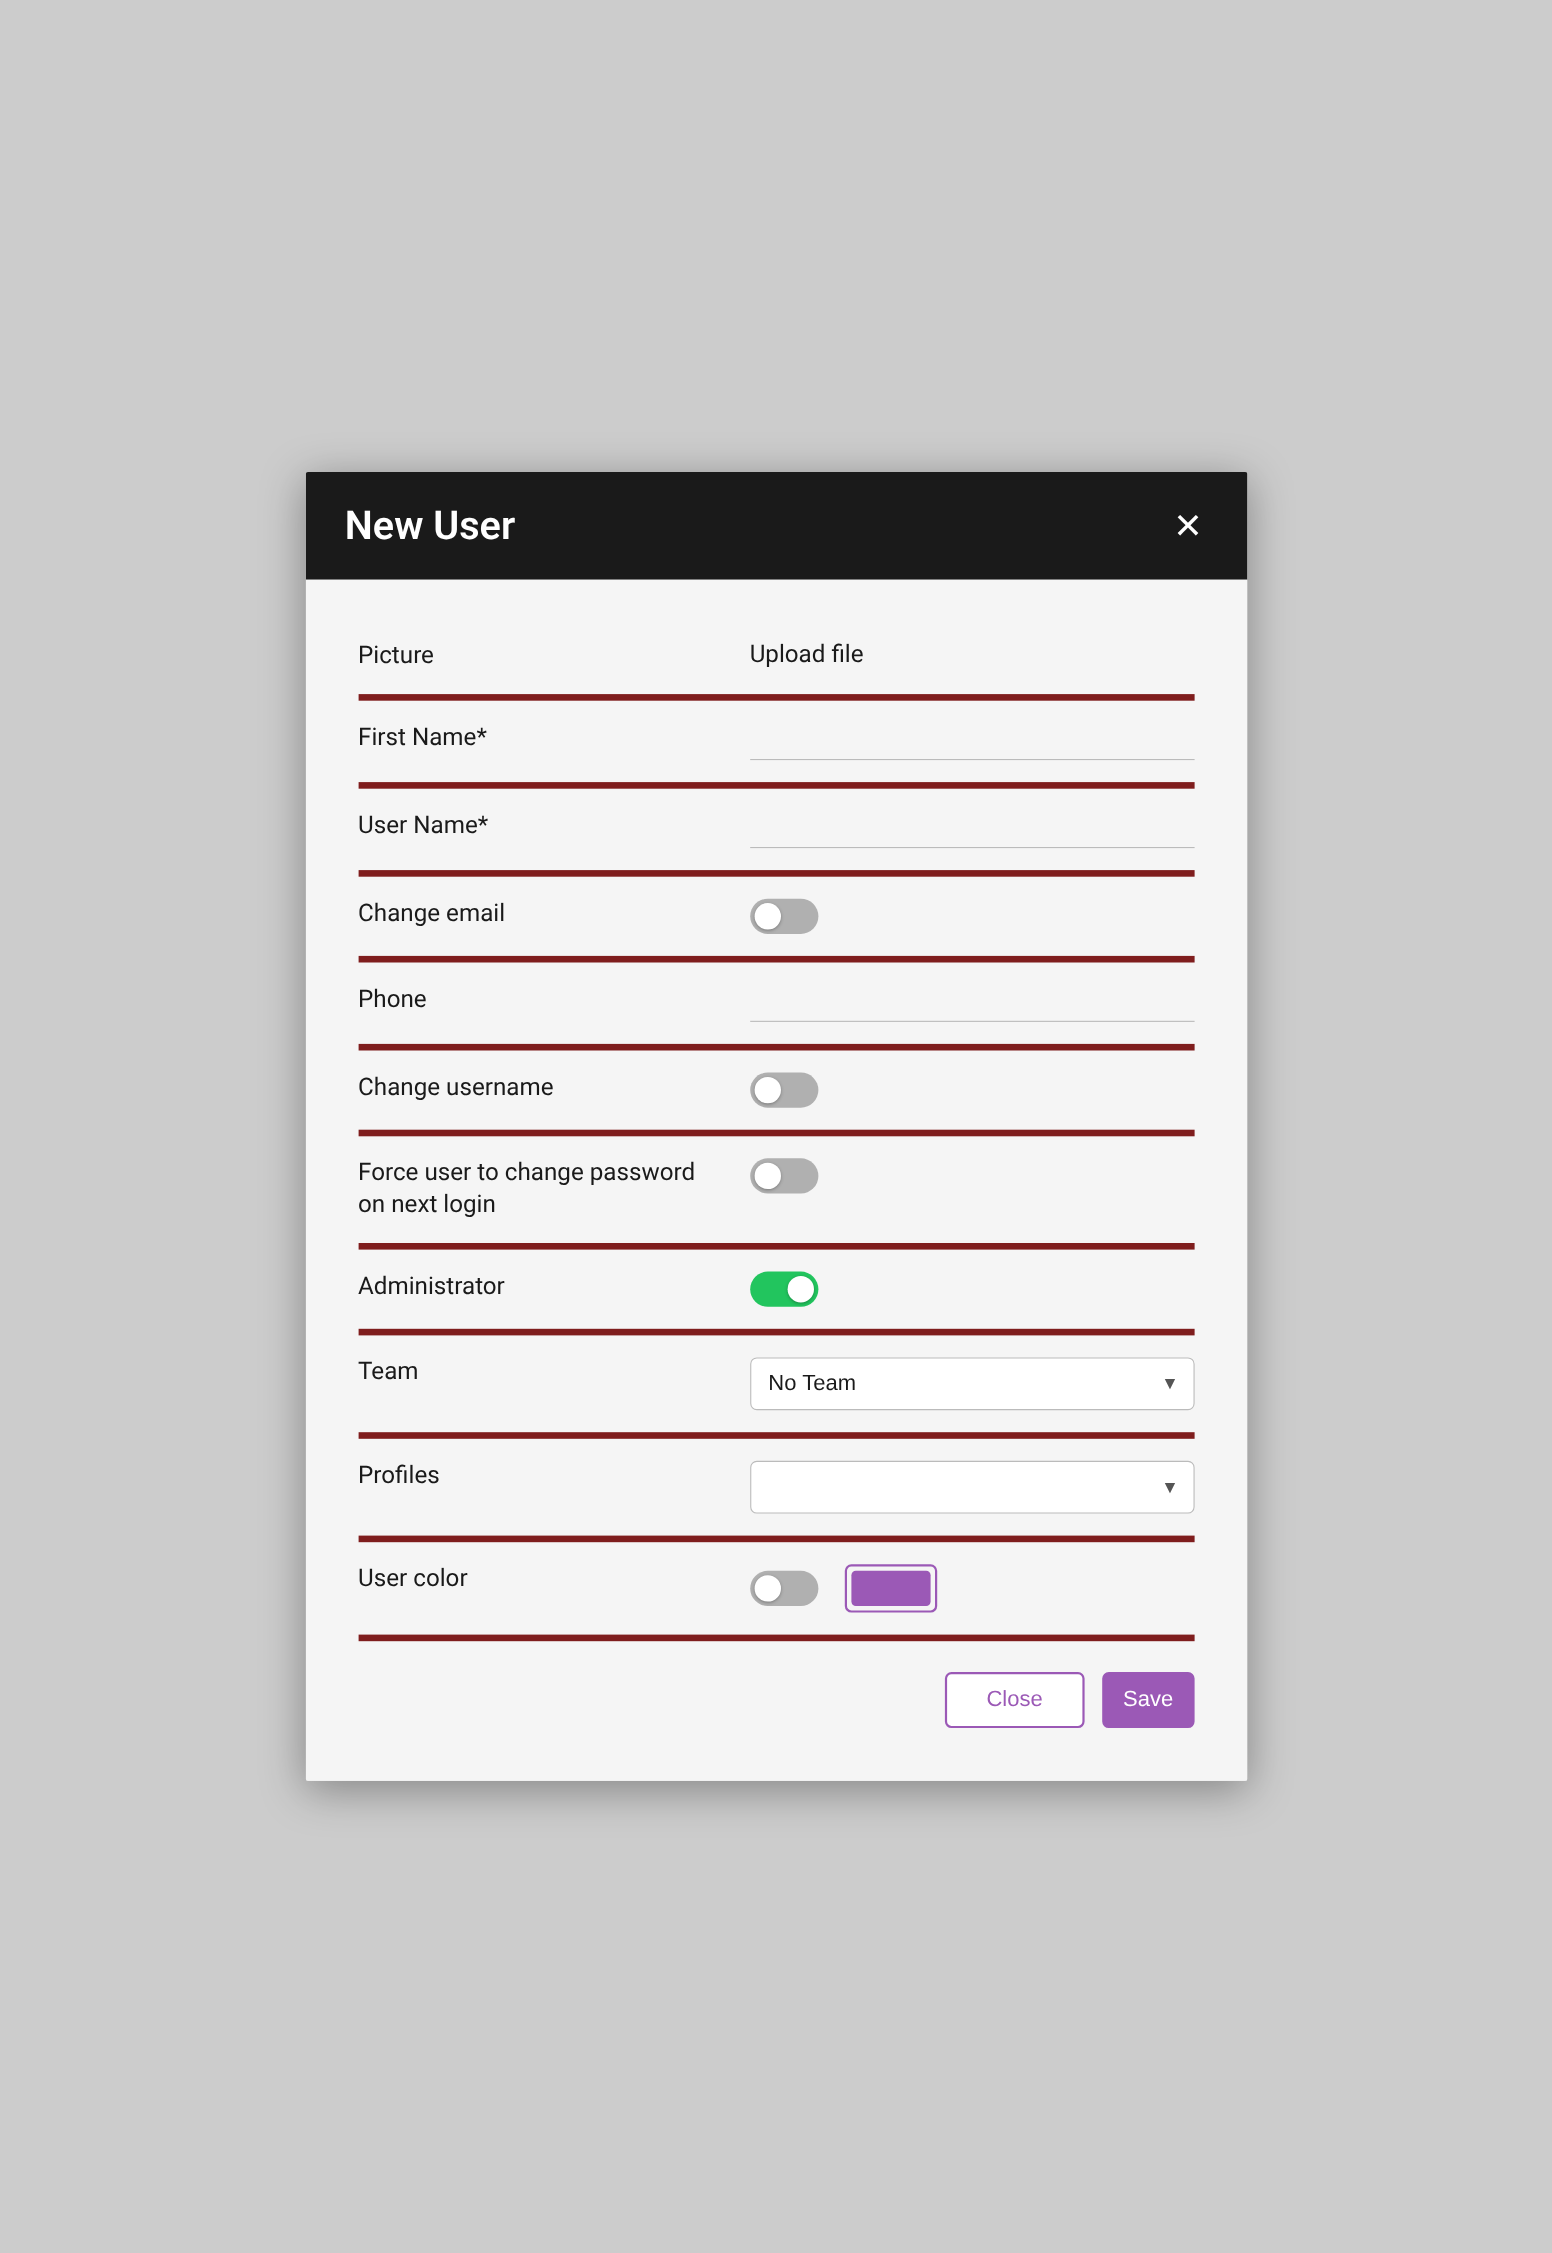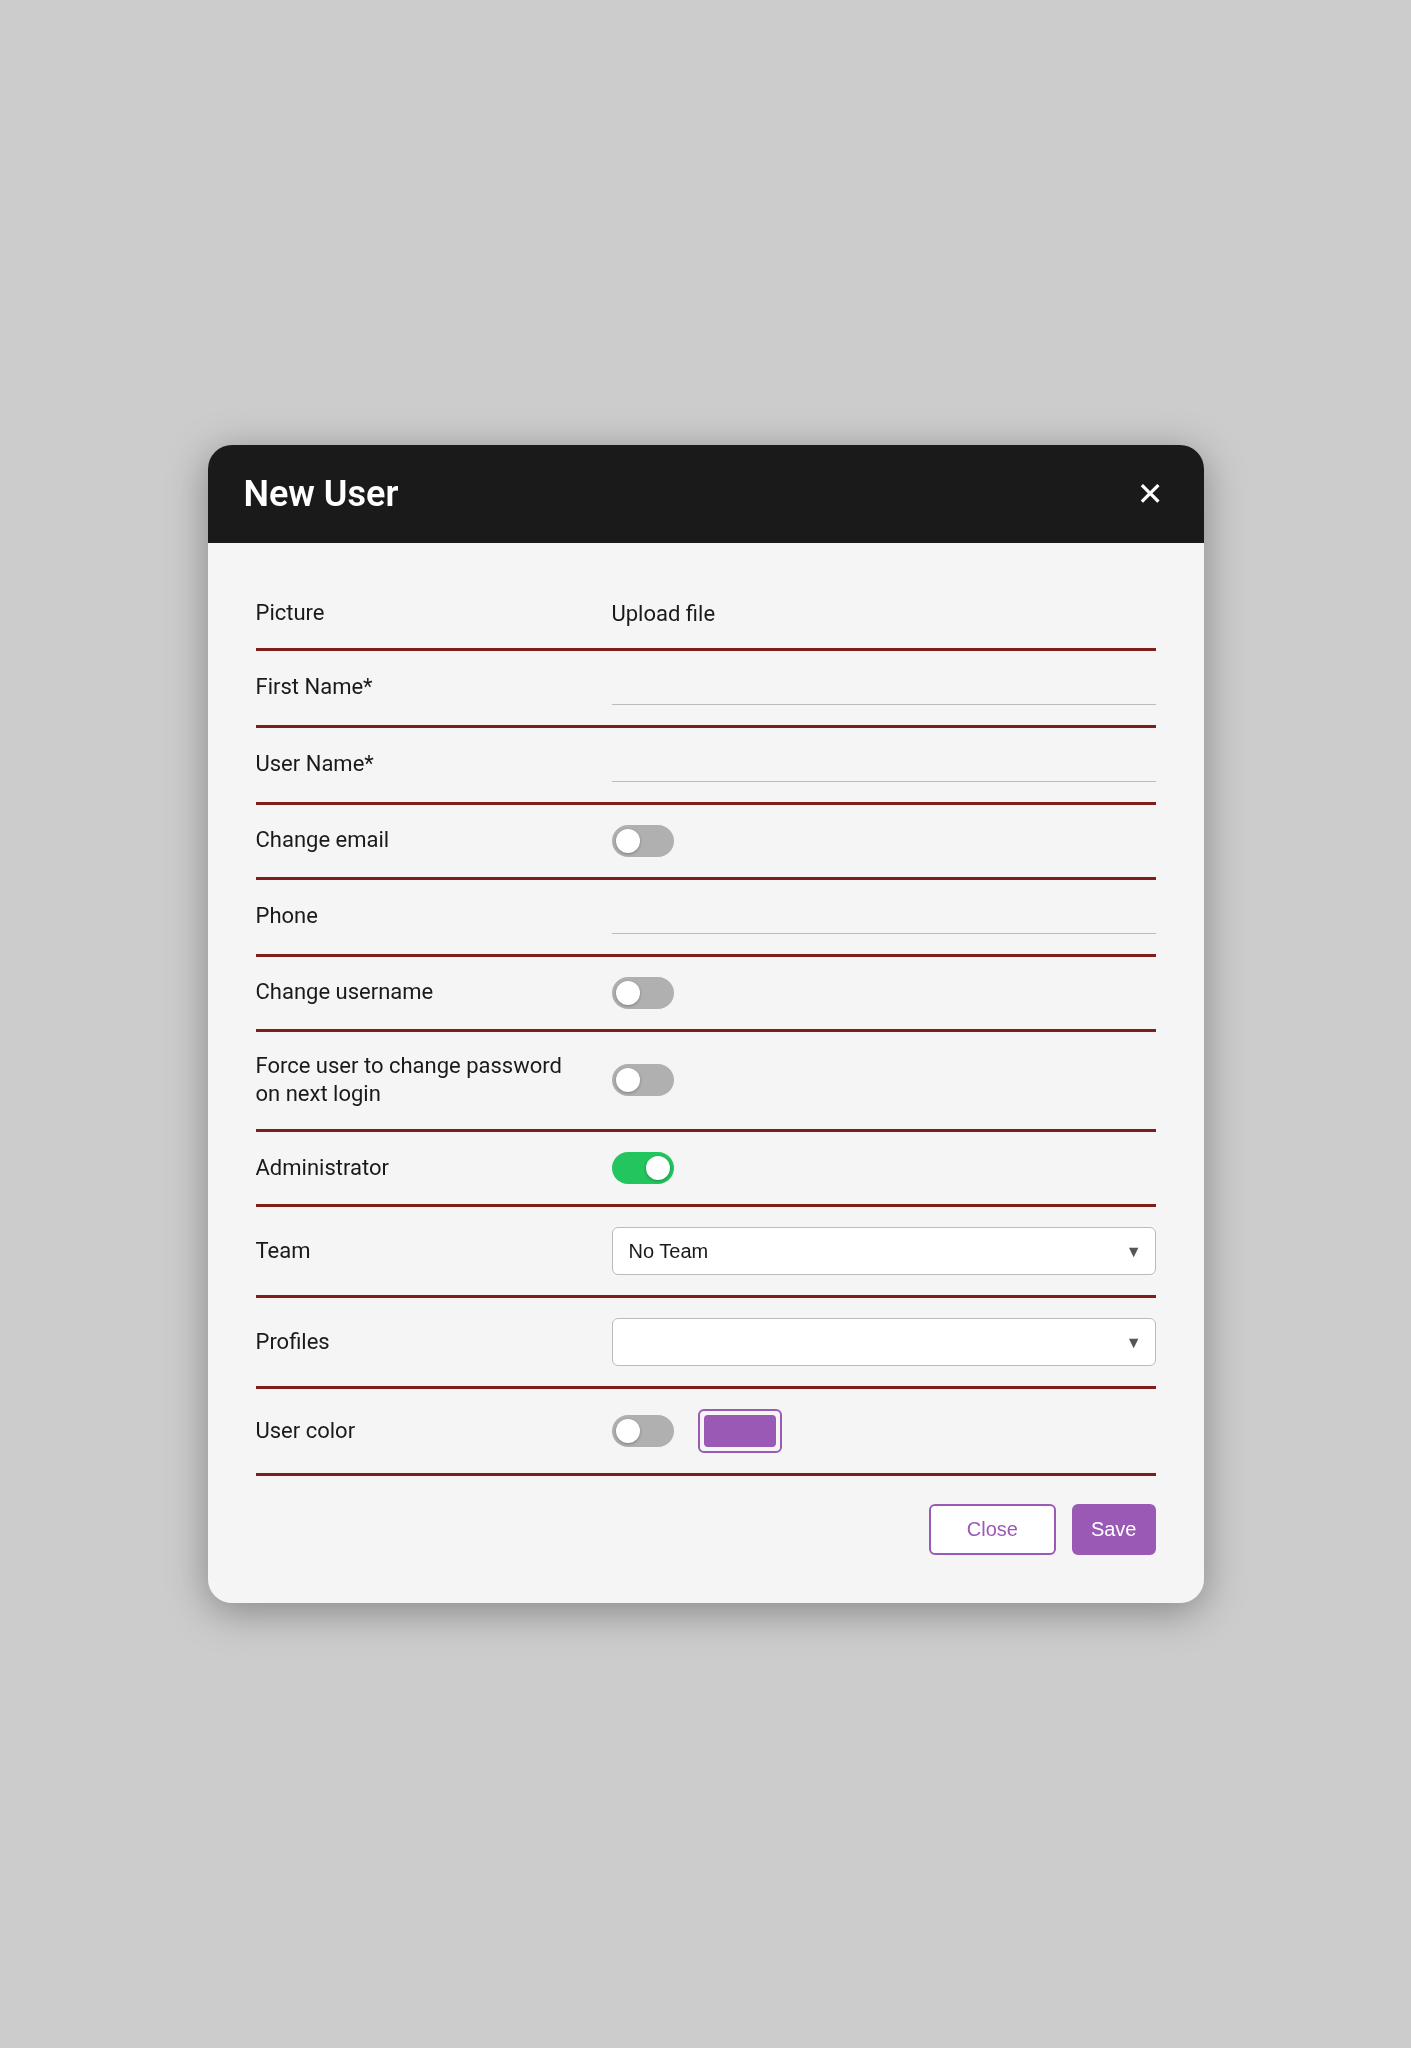--- a/index.html
+++ b/index.html
@@ -11,22 +11,22 @@
     body {
       background: #ccc;
       display: flex;
       justify-content: center;
       align-items: center;
       min-height: 100vh;
       font-family: -apple-system, BlinkMacSystemFont, 'Segoe UI', Roboto, sans-serif;
     }
 
     .modal-wrapper {
-      width: 996px;
-      border-radius: 24px;
+      width: 856px;
+      border-radius: 2px;
       overflow: hidden;
       box-shadow: 0 8px 40px rgba(0,0,0,0.35);
     }
 
     .modal-header {
       background: #1a1a1a;
       color: #fff;
       display: flex;
       justify-content: space-between;
       align-items: center;
@@ -48,23 +48,23 @@
       padding: 4px;
     }
 
     .modal-body {
       background: #f5f5f5;
       padding: 36px 48px 48px 48px;
     }
 
     .form-row {
       display: flex;
-      align-items: center;
+      align-items: flex-start;
       padding: 20px 0;
-      border-bottom: 3px solid #7f1d1d;
+      border-bottom: 6px solid #7f1d1d;
     }
 
     .form-row:last-of-type {
       border-bottom: none;
     }
 
     .form-label {
       font-size: 22px;
       color: #1a1a1a;
       width: 320px;

